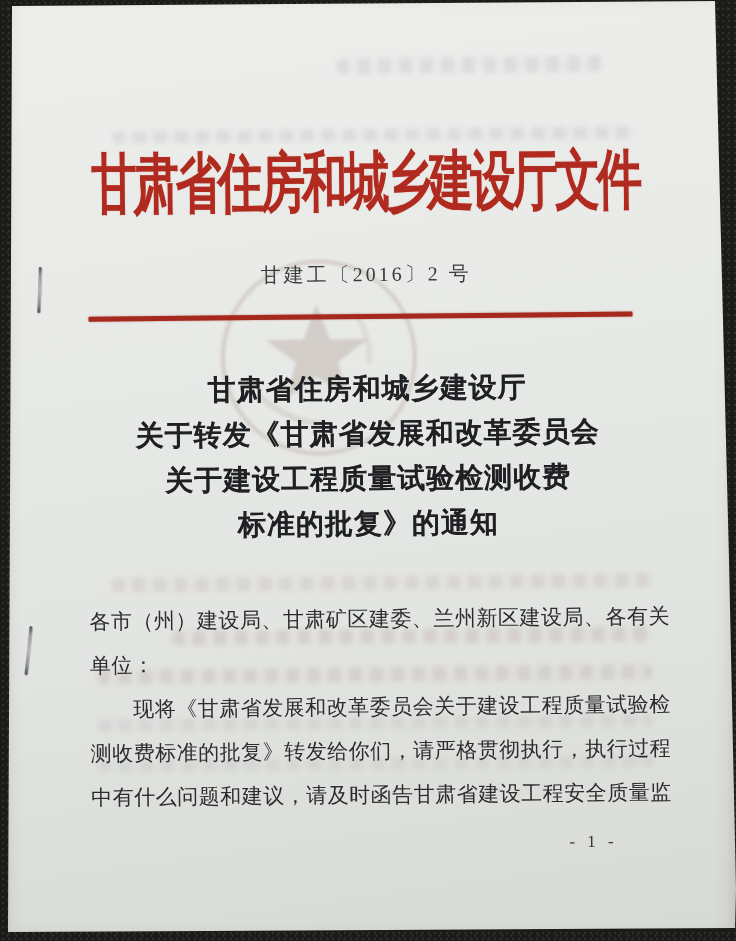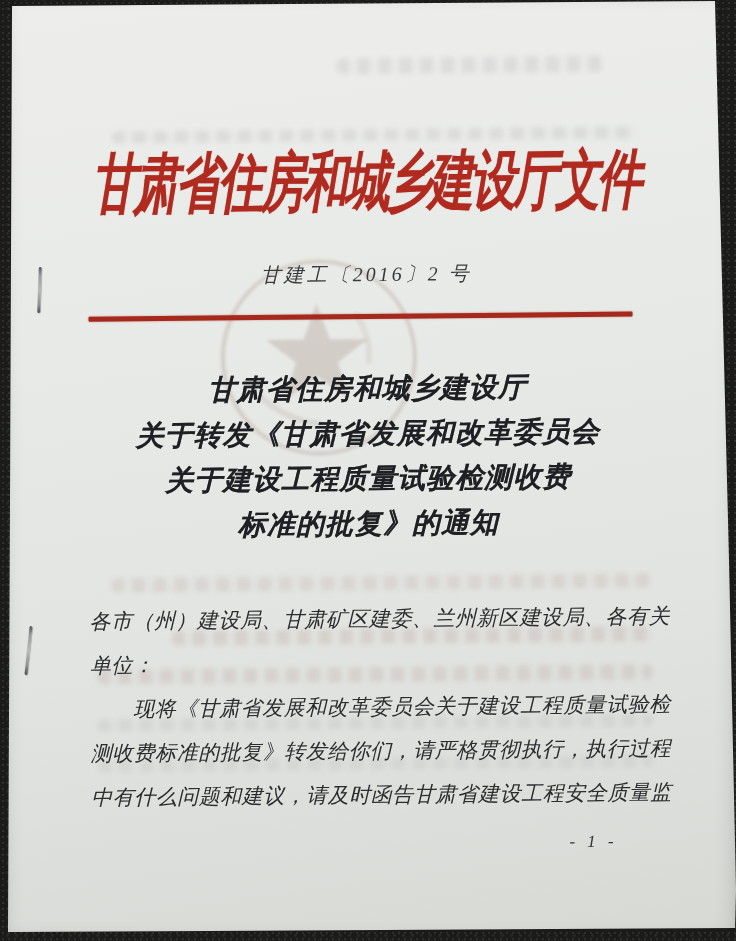--- a/index.html
+++ b/index.html
@@ -17,21 +17,20 @@
       radial-gradient(rgba(70,68,62,0.35) 1px, transparent 1.6px);
     background-size:6px 6px,9px 9px;
     background-position:0 0,3px 4px;
   }
   
   .paper{
     position:absolute;inset:0;
     clip-path:polygon(12px 6px, 715px 1px, 729px 560px, 736px 890px, 735px 928px, 8px 932px, 10px 500px);
     background:linear-gradient(172deg,#edeeec 0%,#e8eae7 35%,#e2e4e1 65%,#d7d9d5 100%);
     box-shadow:inset 12px 0 22px -14px rgba(0,0,0,0.35), inset -10px -8px 26px -16px rgba(0,0,0,0.30);
-    font-style:italic;
   }
   .content{
     position:absolute;inset:0;
     transform:rotate(-0.55deg);
     transform-origin:368px 470px;
   }
   .red-title{
     position:absolute;top:139px;left:0;width:736px;
     text-align:center;white-space:nowrap;
     font-size:58px;font-weight:bold;letter-spacing:-4px;

